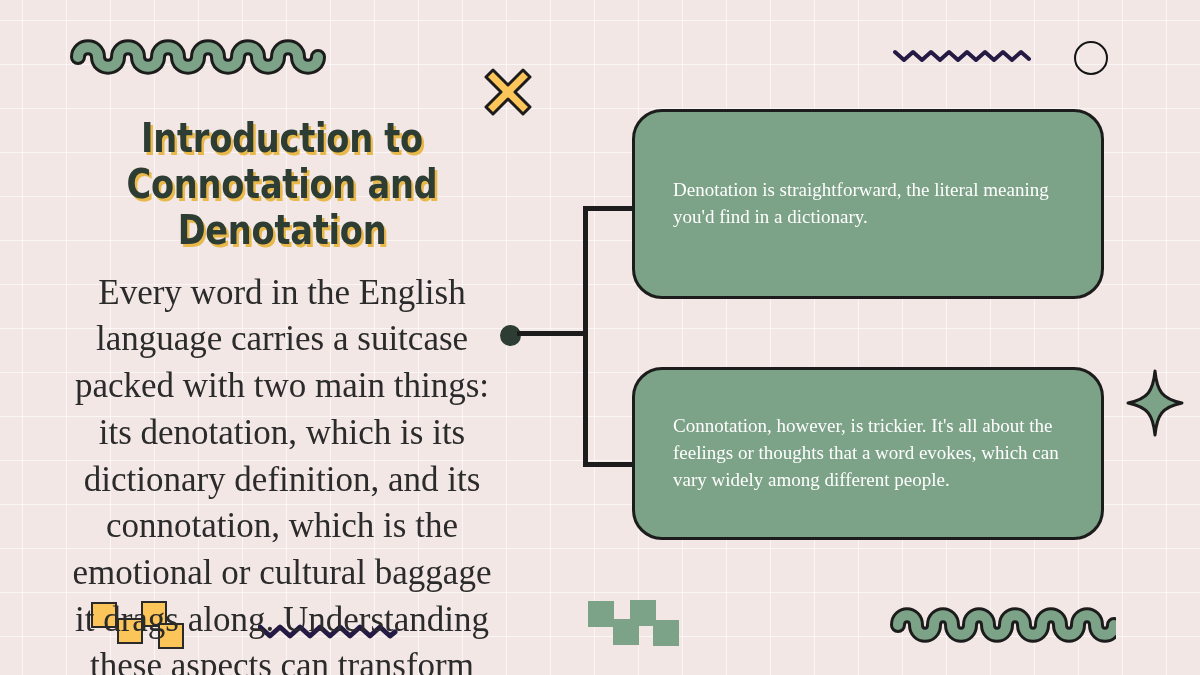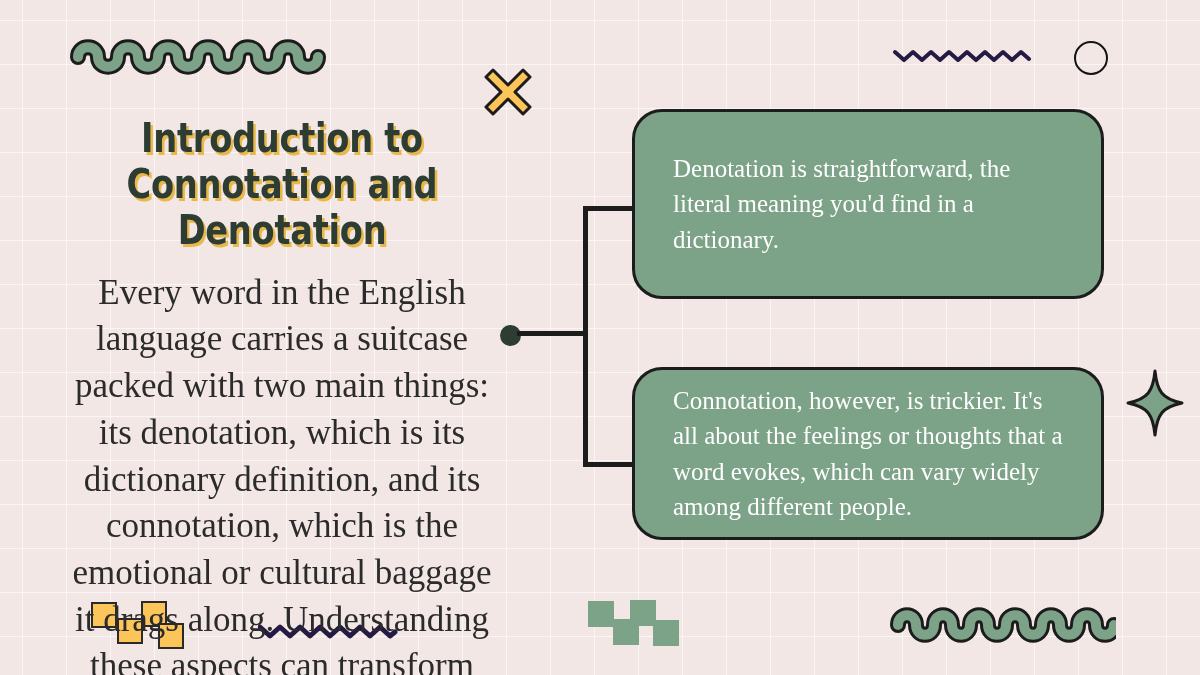--- a/index.html
+++ b/index.html
@@ -96,21 +96,21 @@
 
   
   .card {
     position: absolute;
     box-sizing: border-box;
     background: #7ca287;
     border: 3.5px solid #1c1c1c;
     border-radius: 30px;
     color: #ffffff;
     font-family: "Liberation Serif", serif;
-    font-size: 25px;
+    font-size: 19px;
     line-height: 1.42;
     display: flex;
     align-items: center;
   }
   .card .card-text { padding: 0 38px; margin: 0; }
   #card-denotation {
     left: 632px; top: 109px;
     width: 472px; height: 190px;
   }
   #card-connotation {

